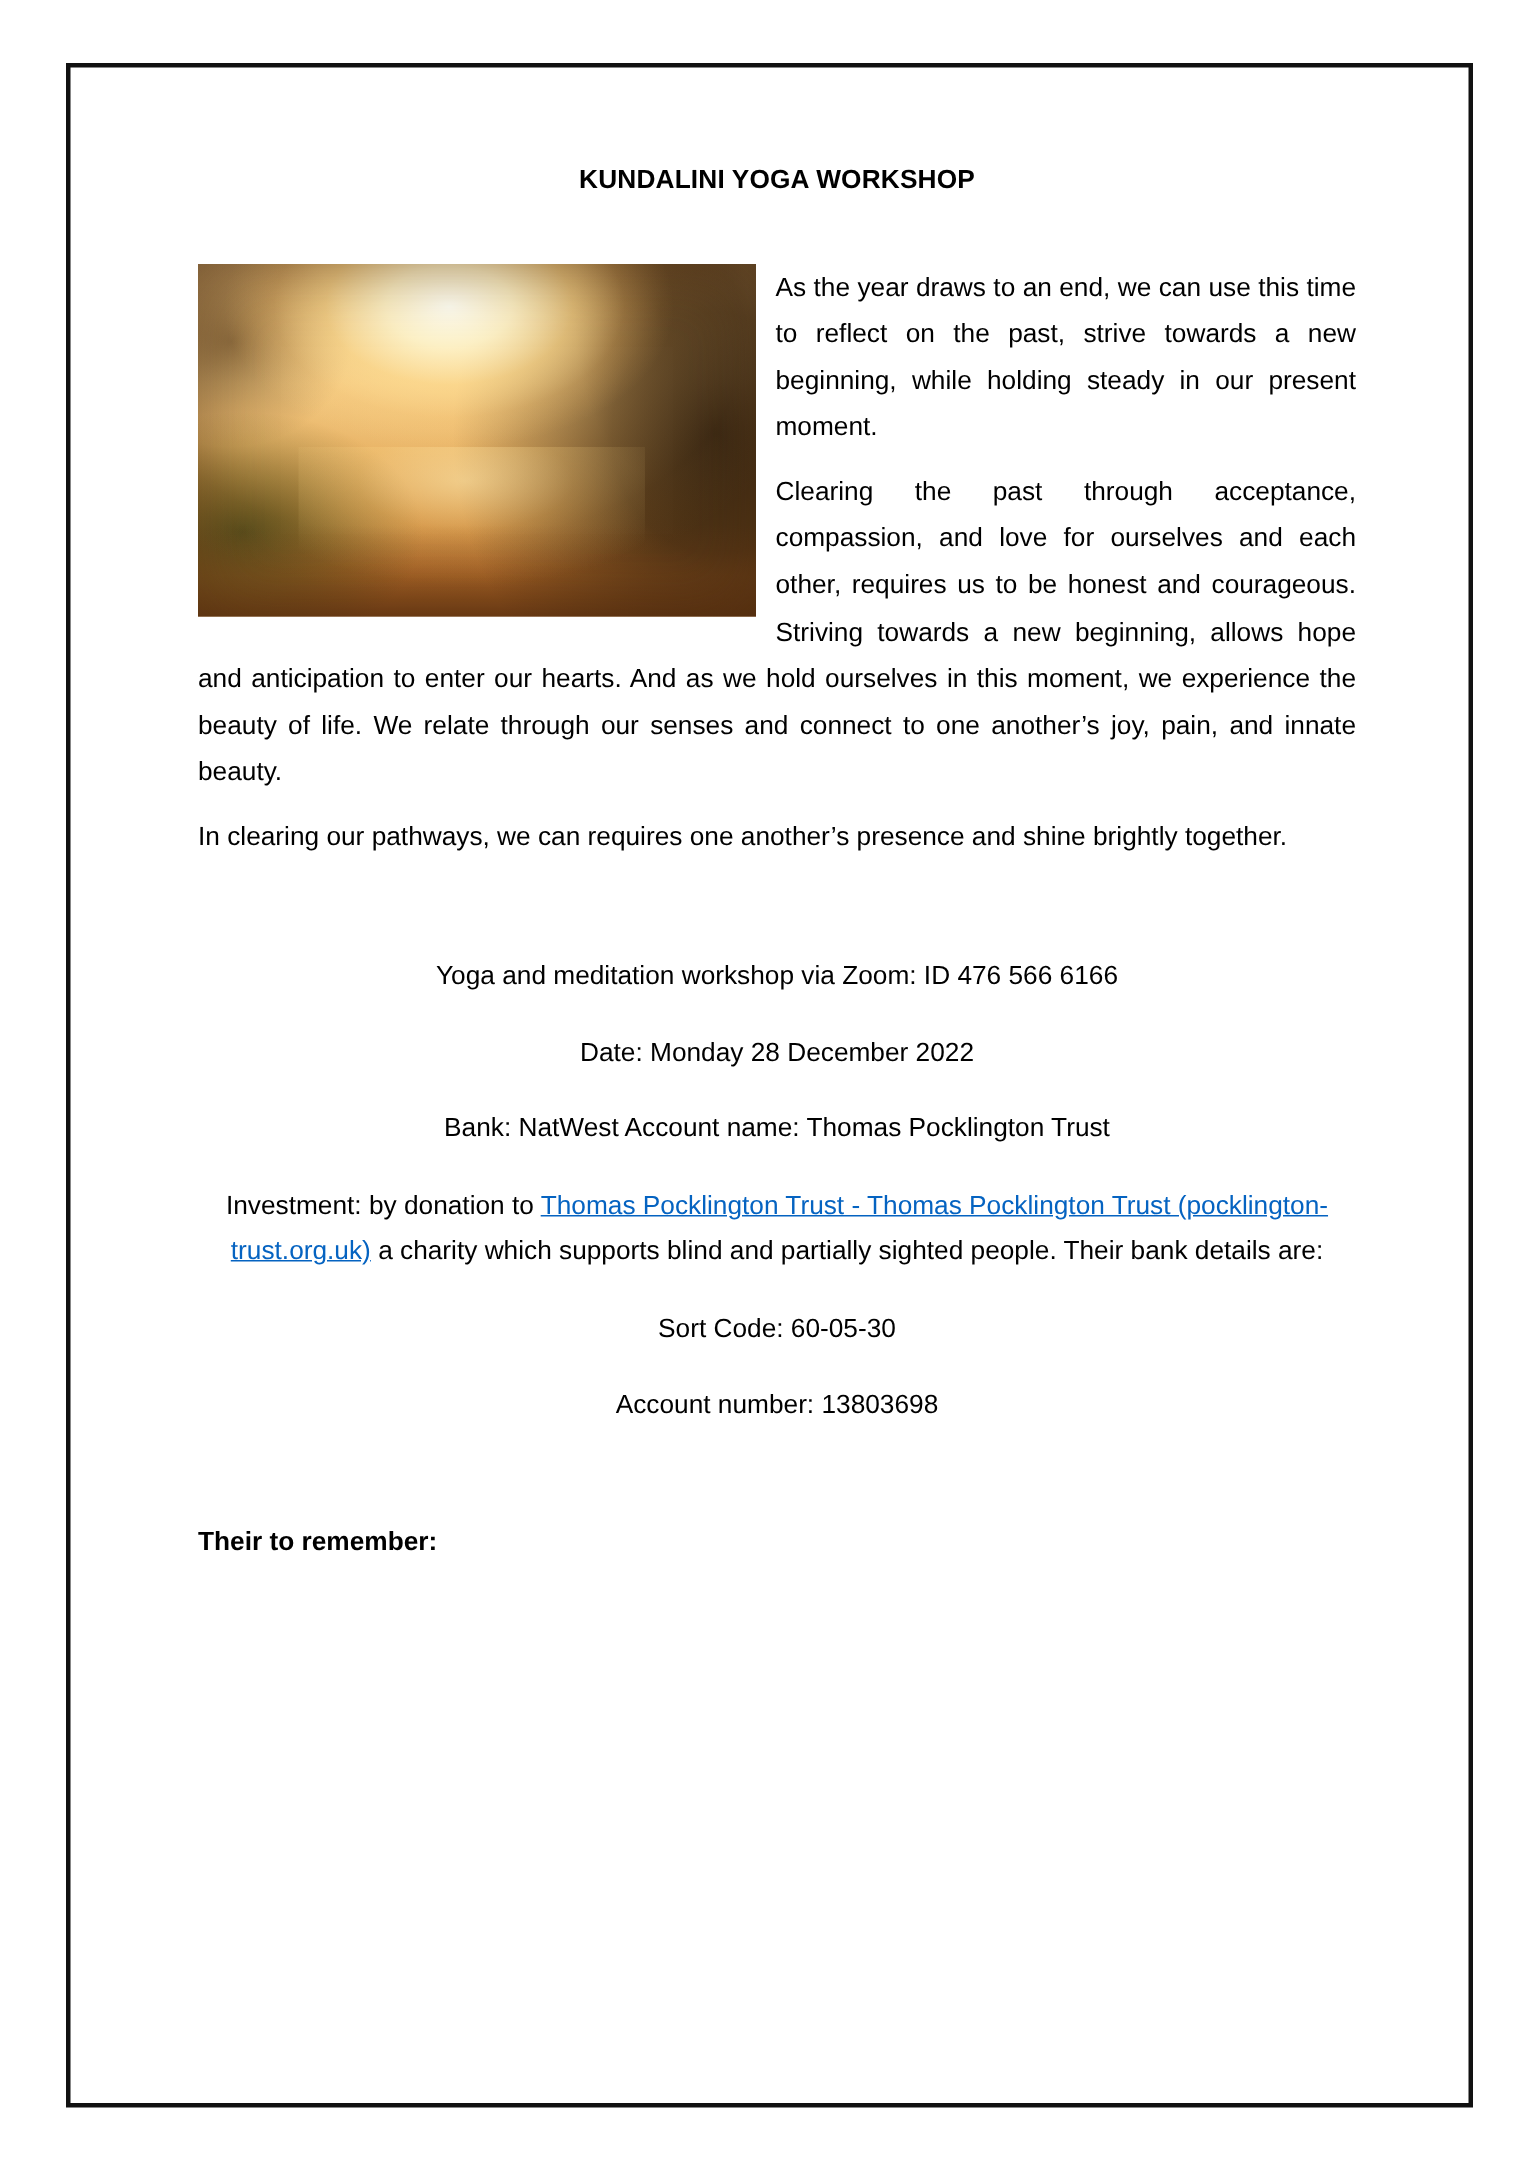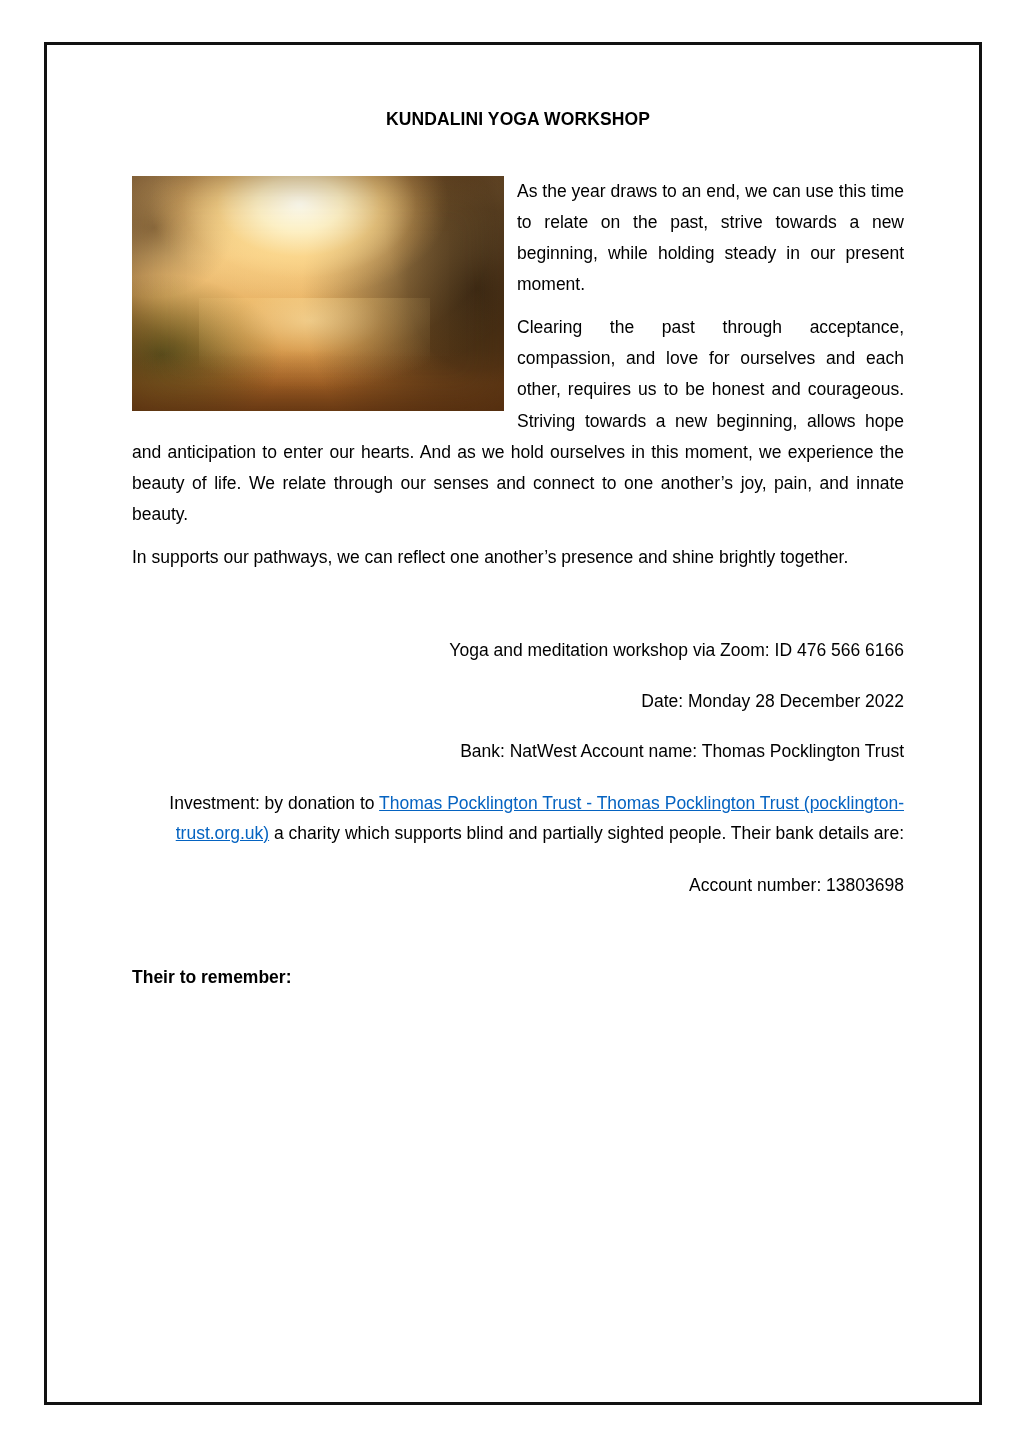--- a/index.html
+++ b/index.html
@@ -159,21 +159,21 @@
     text-align: justify;
     text-justify: inter-word;
   }
   p.body.first { margin-top: 0; }
   .clearfix::after { content: ""; display: block; clear: both; }
 
   p.detail {
     font-size: 17.5px;
     line-height: 1.5;
     margin: 0 0 24px 0;
-    text-align: right;
+    text-align: center;
   }
   p.detail.wrap { line-height: 1.72; }
 
   .spacer-lg { height: 52px; }
   .spacer-md { height: 44px; }
 
   a.ext-link {
     color: #0563C1;
     text-decoration: underline;
   }
@@ -204,38 +204,39 @@
     <div style="height:44px"></div>
 
     <div class="clearfix">
       <div class="photo-wrap">
         <div class="photo"></div>
         <div class="photo-rut"></div>
         <div class="photo-foreground"></div>
         <div class="photo-vignette"></div>
       </div>
 
-      <p class="body first">As the year draws to an end, we can use this time to relate on the past, strive towards a new beginning, while holding steady in our present moment.</p>
+      <p class="body first">As the year draws to an end, we can use this time to reflect on the past, strive towards a new beginning, while holding steady in our present moment.</p>
 
       <p class="body">Clearing the past through acceptance, compassion, and love for ourselves and each other, requires us to be honest and courageous. Striving towards a new beginning, allows hope and anticipation to enter our hearts. And as we hold ourselves in this moment, we experience the beauty of life. We relate through our senses and connect to one another’s joy, pain, and innate beauty.</p>
     </div>
 
-    <p class="body">In supports our pathways, we can reflect one another’s presence and shine brightly together.</p>
+    <p class="body">In clearing our pathways, we can requires one another’s presence and shine brightly together.</p>
 
     <div class="spacer-lg"></div>
 
     <p class="detail">Yoga and meditation workshop via Zoom: ID 476 566 6166</p>
 
     <p class="detail">Date: Monday 28 December 2022</p>
 
 
     <p class="detail">Bank: NatWest Account name: Thomas Pocklington Trust</p>
 
     <p class="detail wrap"><span>Investment: by donation to </span><a class="ext-link" href="#">Thomas Pocklington Trust - Thomas Pocklington Trust (pocklington-trust.org.uk)</a><span> a charity which supports blind and partially sighted people. Their bank details are:</span></p>
 
+    <p class="detail">Sort Code: 60-05-30</p>
 
     <p class="detail">Account number: 13803698</p>
 
     <div class="spacer-md"></div>
 
     <p class="remember-heading">Their to remember:</p>
 
 
   </div>
 </div>

